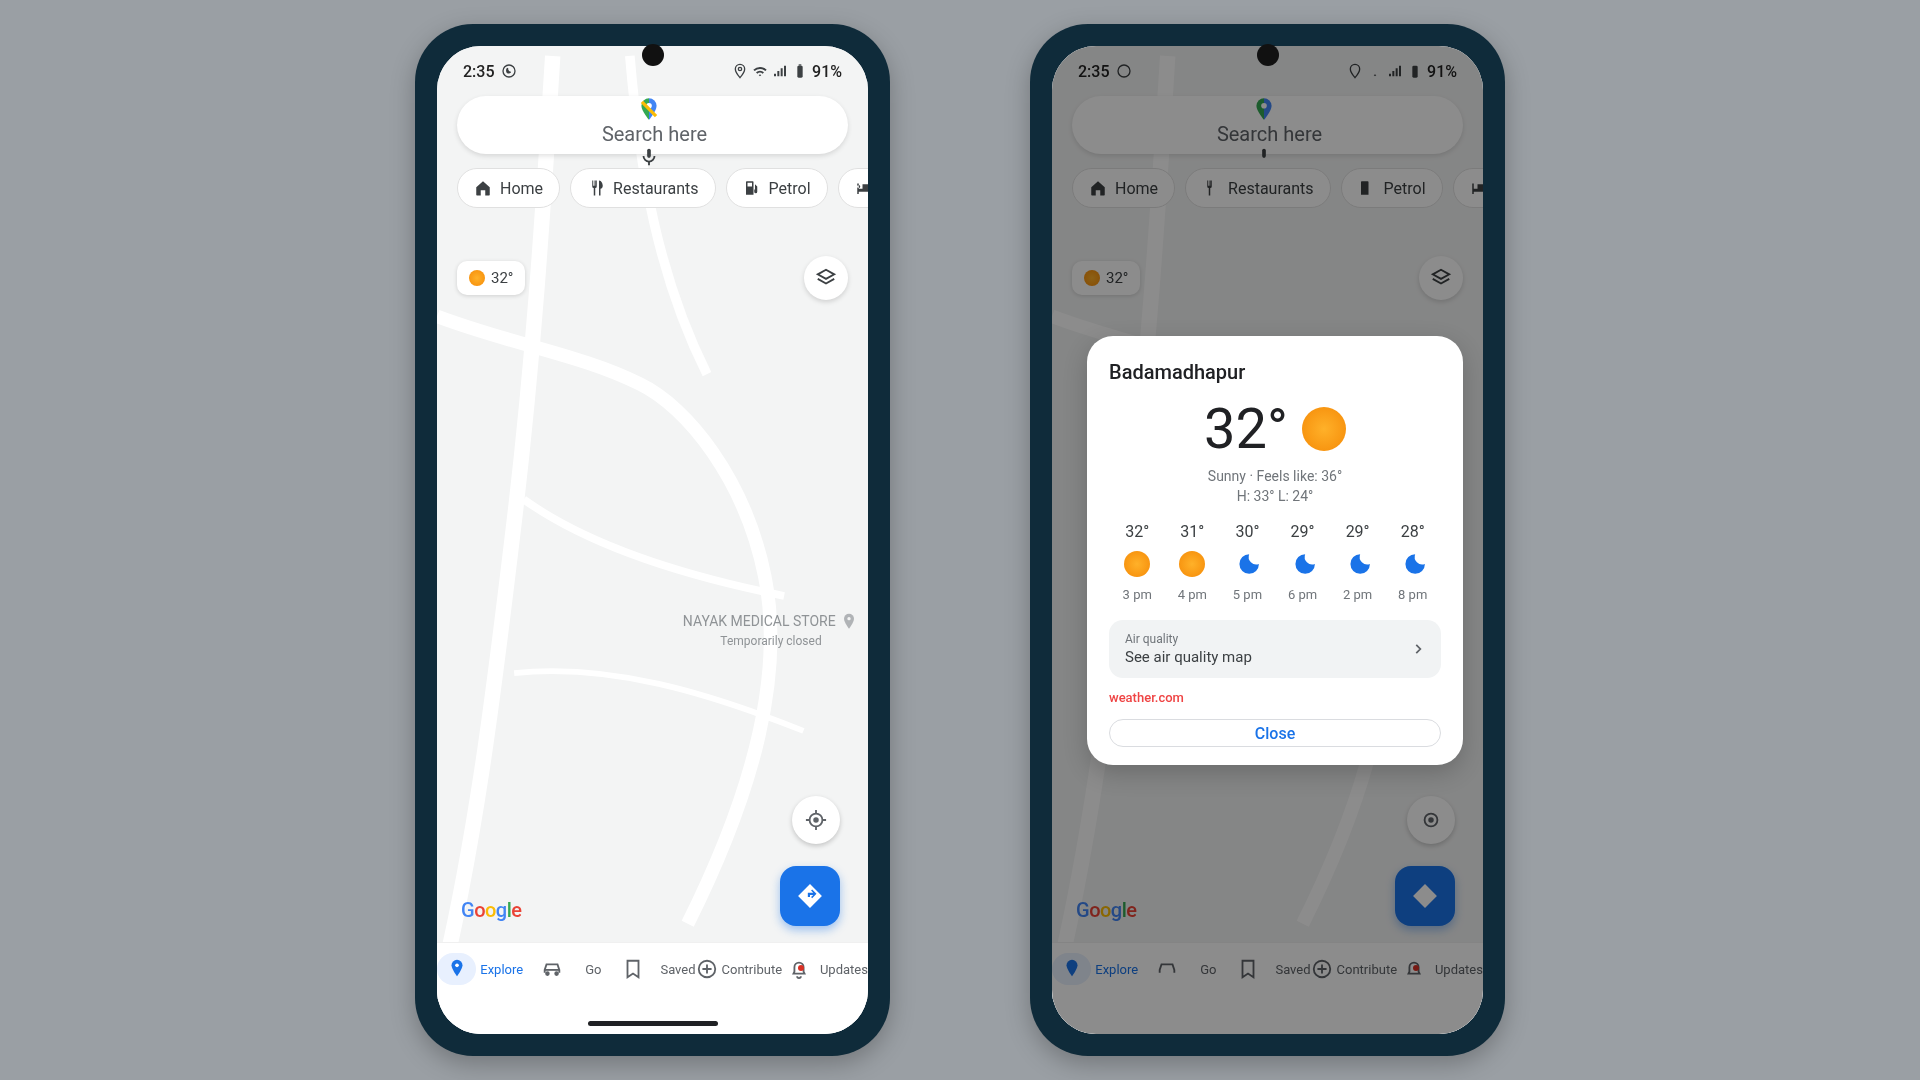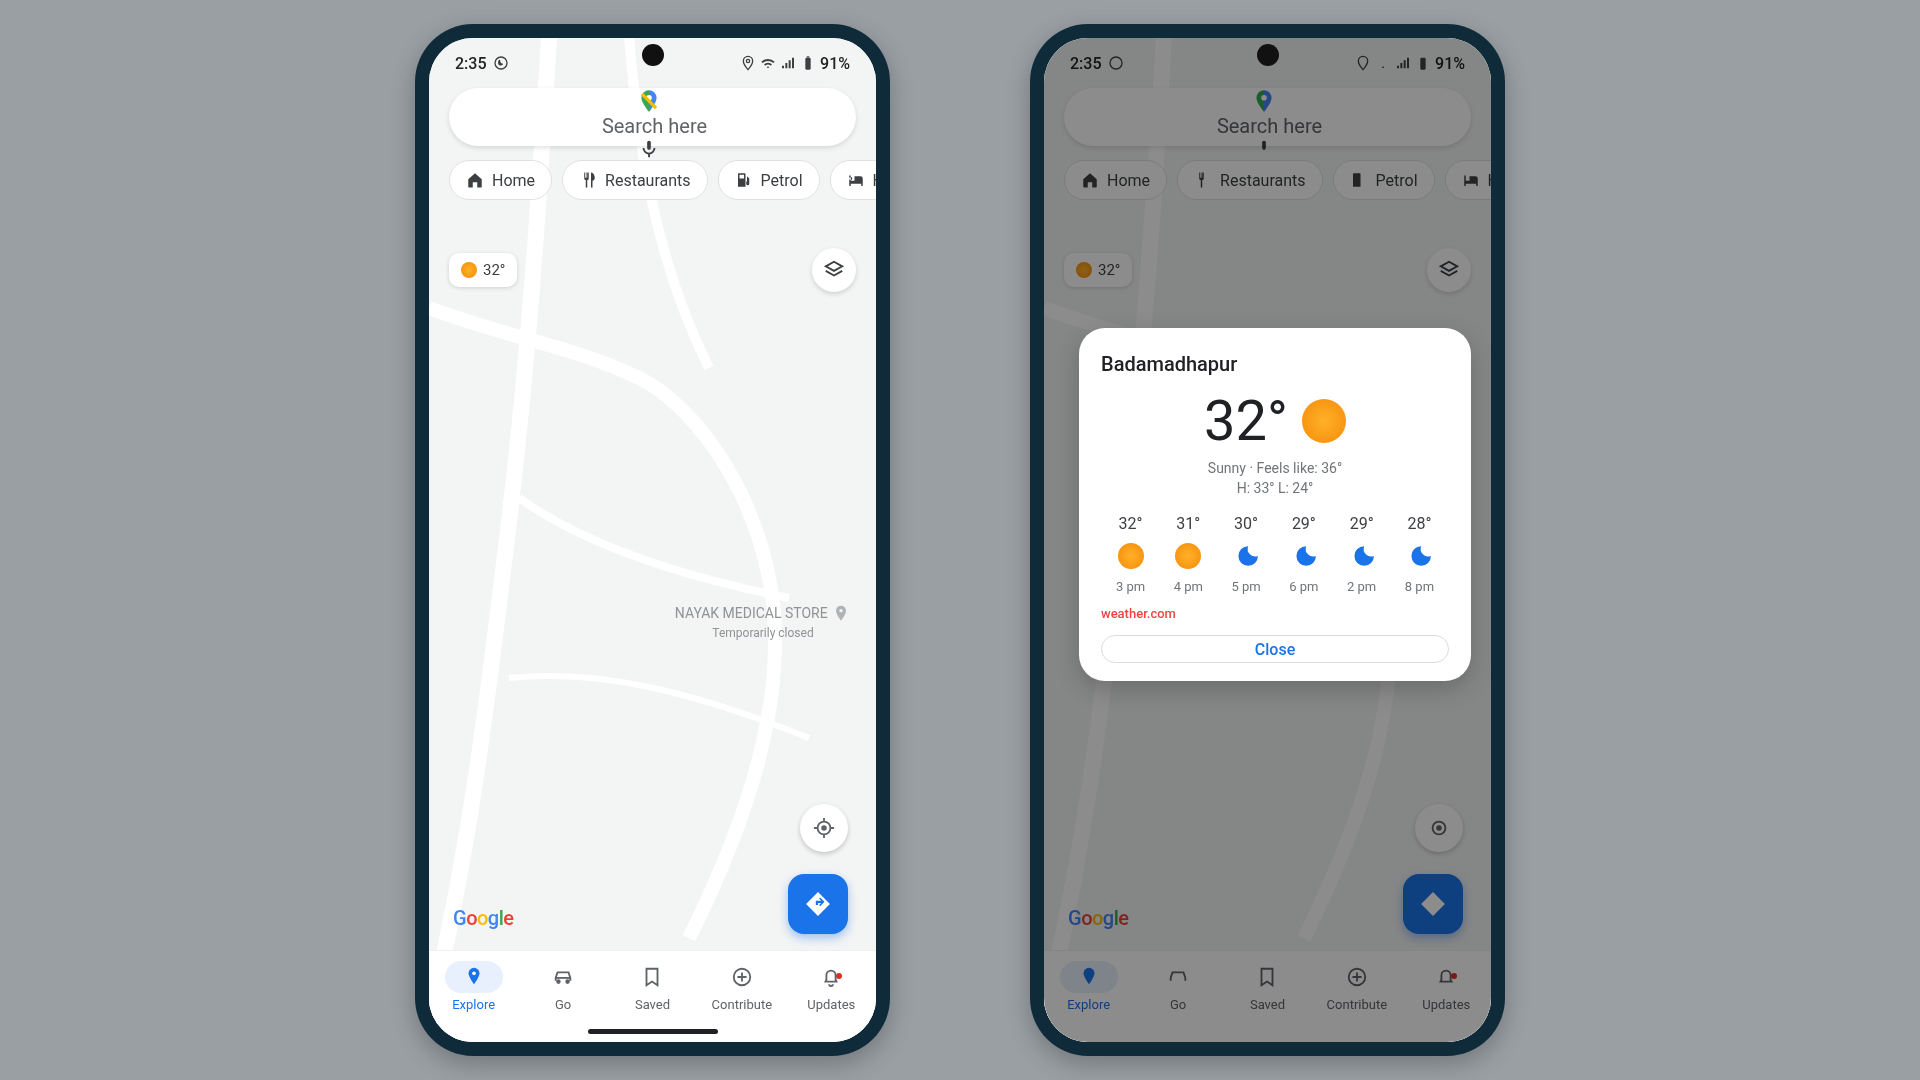--- a/index.html
+++ b/index.html
@@ -1,20 +1,20 @@
 <!DOCTYPE html>
 <html><head>
 <meta charset="utf-8">
 <style>
   * { box-sizing: border-box; margin: 0; padding: 0; font-family: -apple-system, 'Helvetica Neue', Roboto, Arial, sans-serif; }
   body { background: #9a9fa4; width: 1920px; height: 1080px; overflow: hidden; display: flex; justify-content: center; align-items: center; gap: 140px; }
 
   .phone {
     width: 475px; height: 1032px; background: #0f2b3a; border-radius: 58px;
-    padding: 14px; position: relative;
+    padding: 22px; position: relative;
     box-shadow: 0 8px 24px rgba(0,0,0,.25);
   }
   .screen {
     width: 100%; height: 100%; background: #f5f6f7; border-radius: 44px;
     overflow: hidden; position: relative; display: flex; flex-direction: column;
   }
   .camera-dot {
     position: absolute; top: 20px; left: 50%; transform: translateX(-50%);
     width: 22px; height: 22px; background: #111; border-radius: 50%; z-index: 50;
   }
@@ -101,21 +101,21 @@
   .google-logo span:nth-child(4){color:#4285F4}
   .google-logo span:nth-child(5){color:#34A853}
   .google-logo span:nth-child(6){color:#EA4335}
 
   
   .bottomnav {
     position:absolute; left:0; right:0; bottom:0; height:92px; background:#fff;
     border-top:1px solid rgba(0,0,0,.06);
     display:flex; justify-content:space-around; align-items:flex-start; padding-top:10px; z-index:6;
   }
-  .nav-item { display:flex; flex-direction:column; align-items:center; gap:4px; font-size:13px; color:#5f6368; width:20%; }
+  .nav-item { display:flex; align-items:center; gap:4px; font-size:13px; color:#5f6368; width:20%; }
   .nav-item.active { color:#1a73e8; }
   .nav-item.active .nav-icon-wrap { background:#e8f0fe; }
   .nav-icon-wrap { width:58px; height:32px; border-radius:16px; display:flex; align-items:center; justify-content:center; }
   .nav-item svg { width:22px; height:22px; }
   .nav-dot { position:absolute; width:6px; height:6px; background:#d93025; border-radius:50%; top:12px; margin-left:16px; }
 
   .gesture-bar { position:absolute; bottom:8px; left:50%; transform:translateX(-50%); width:130px; height:5px; background:#202124; border-radius:3px; z-index:7; }
   .phone.dimmed .gesture-bar { background:#fff; }
 
   
@@ -547,20 +547,29 @@
           </div>
         <div class="hr">
             <div class="t">28°</div>
             <div class="ic moon"><svg viewBox="0 0 24 24" fill="#1a73e8">
                 <path d="M14 3a9 9 0 109 9 7 7 0 01-9-9z"></path>
               </svg></div>
             <div class="lbl">8 pm</div>
           </div>
       </div>
 
+      <div class="wc-aq">
+        <div class="wc-aq-left">
+          <div class="lbl1">Air quality</div>
+          <div class="lbl2">See air quality map</div>
+        </div>
+        <svg width="14" height="14" viewBox="0 0 24 24" fill="none" stroke="#5f6368" stroke-width="3">
+            <path d="M9 5l7 7-7 7"></path>
+          </svg>
+      </div>
 
       <div class="wc-link">weather.com</div>
 
       <div class="wc-close">Close</div>
     </div>
 
     <div class="gesture-bar"></div>
   </div>
 </div>
 

